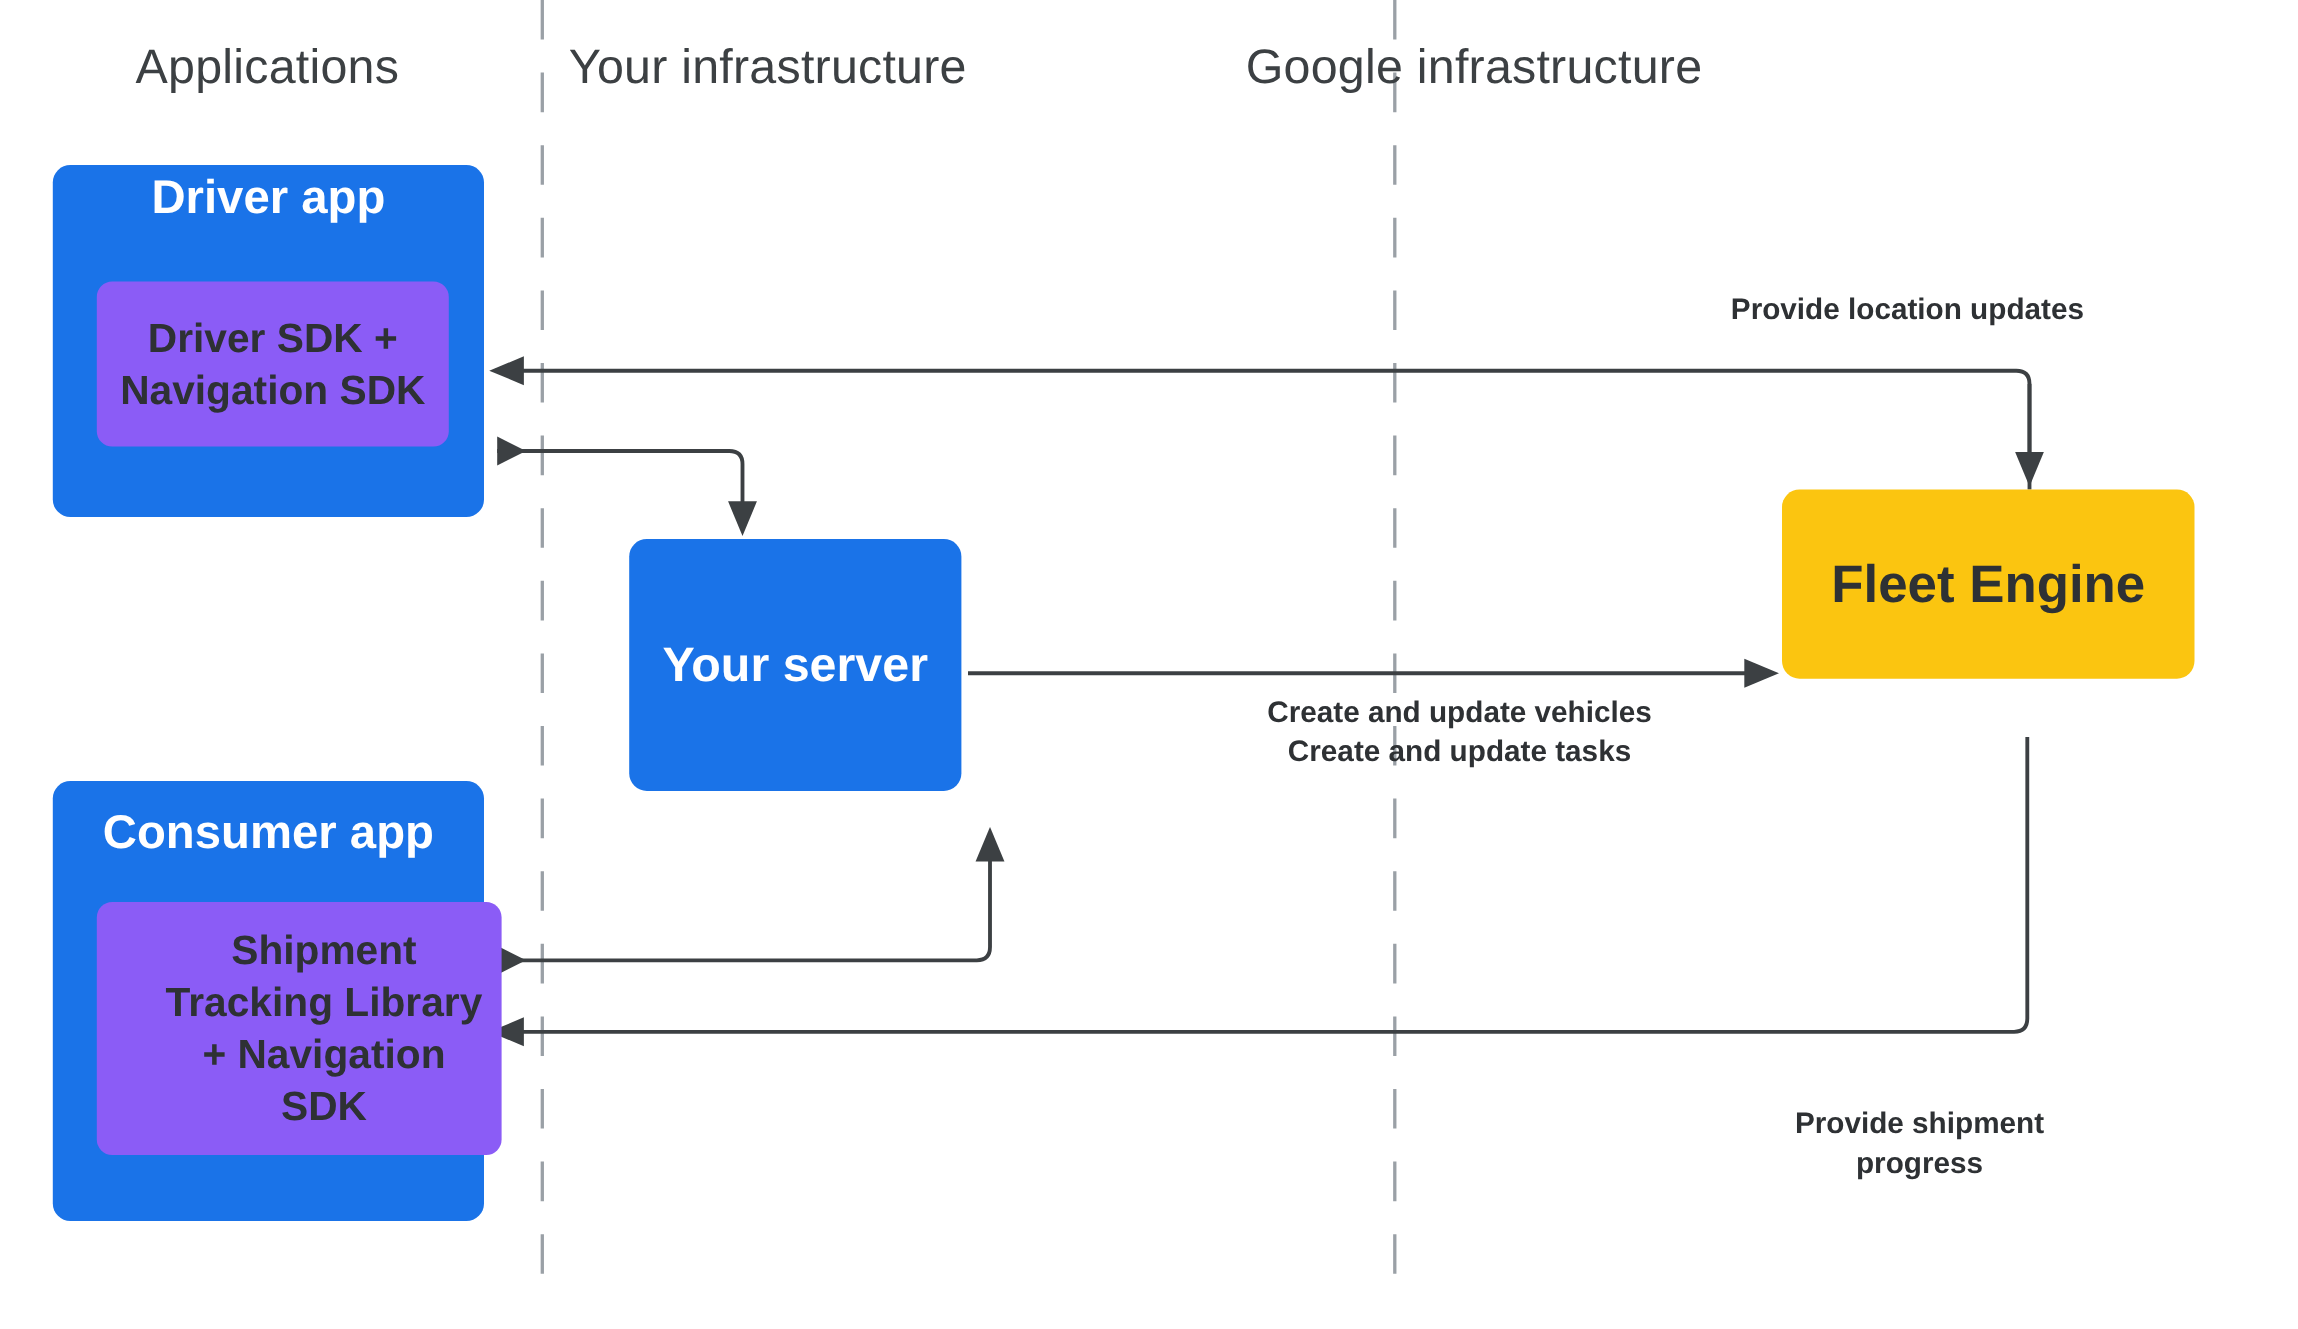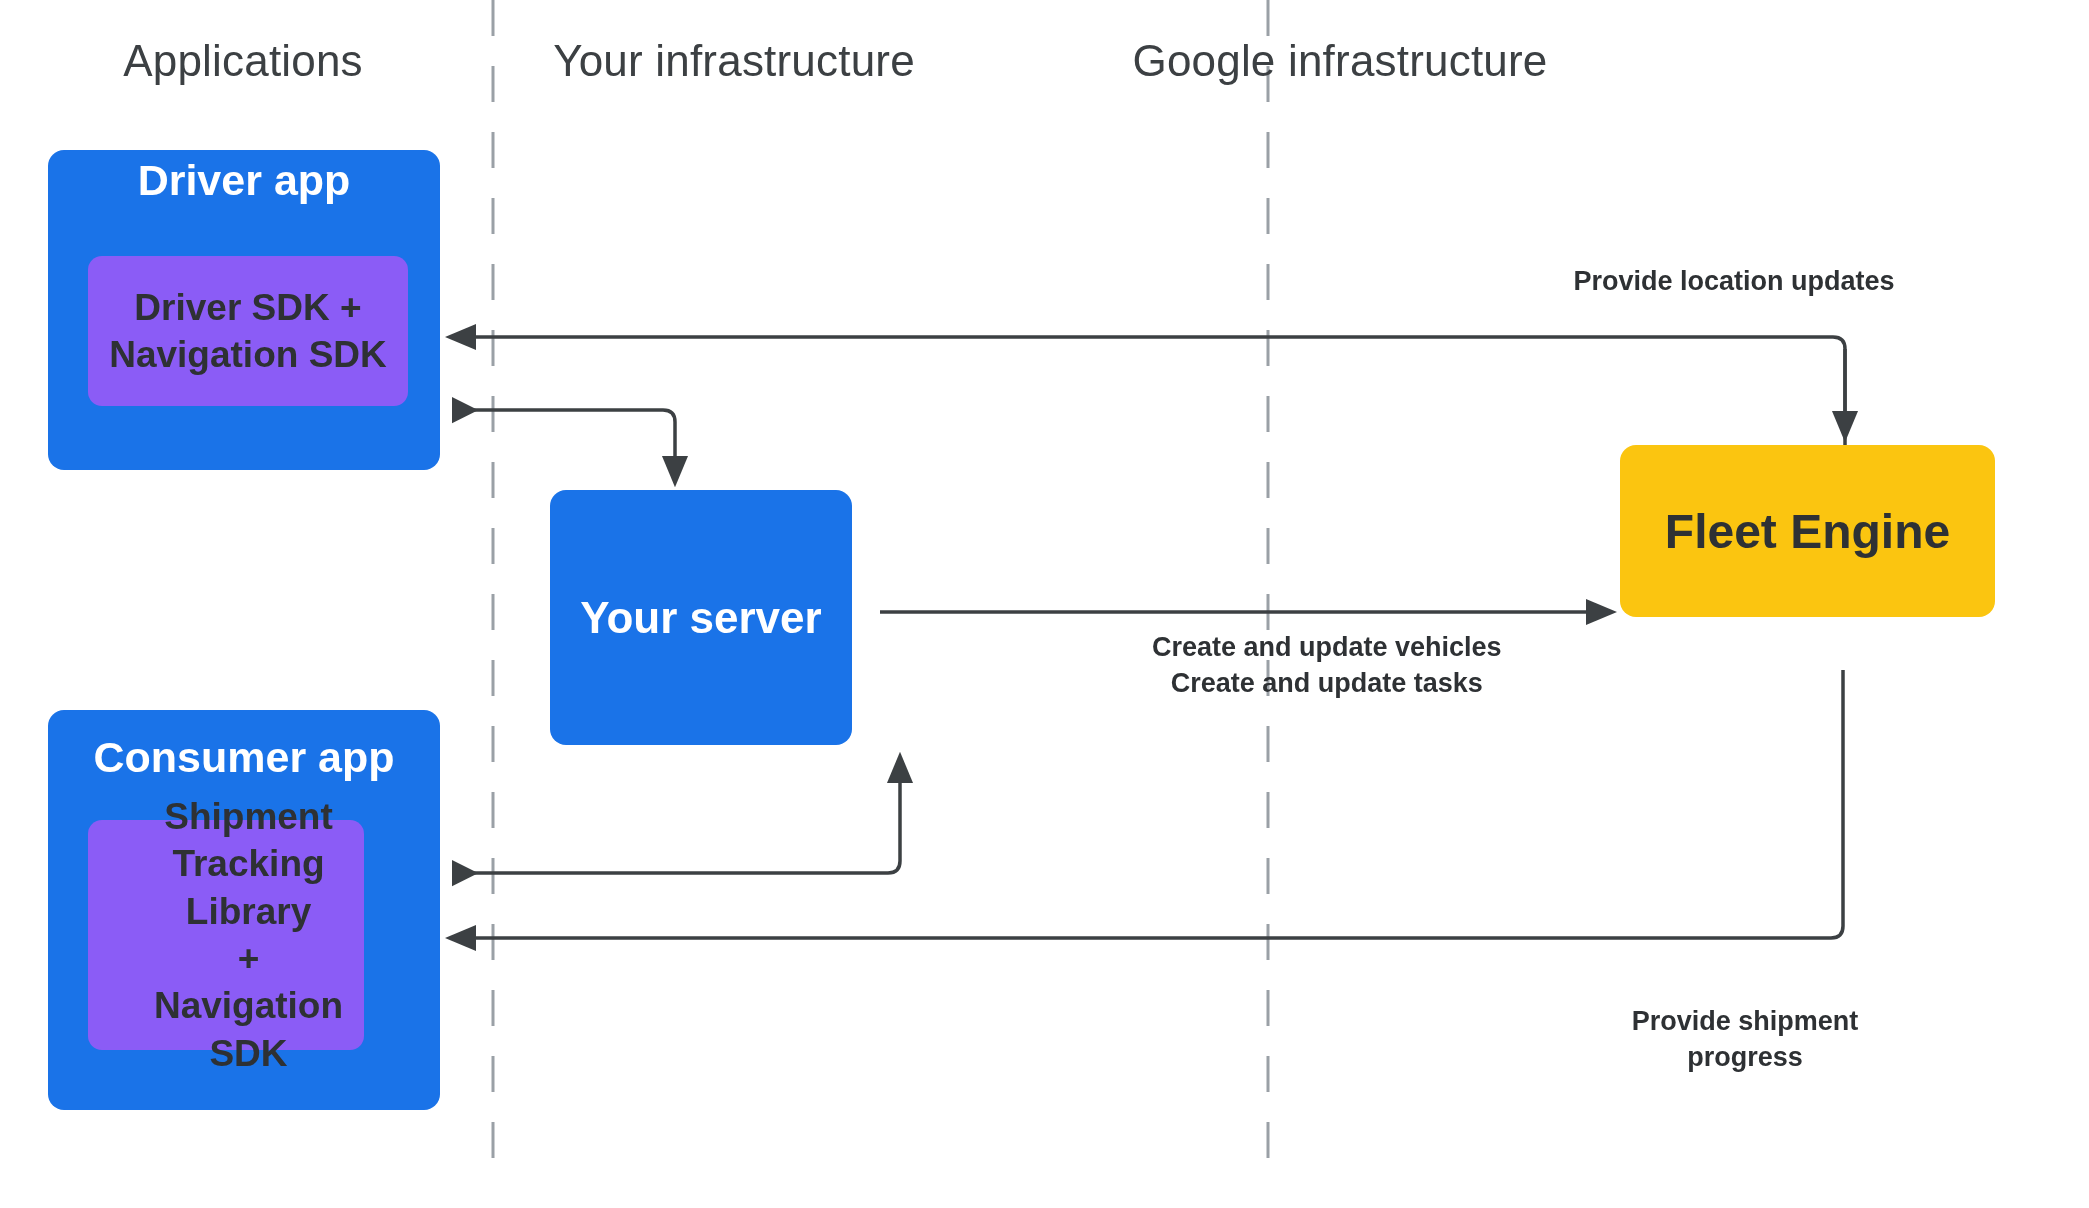--- a/index.html
+++ b/index.html
@@ -156,41 +156,41 @@
     <g>
       <path d="M 452 873 L 888 873 Q 900 873 900 861 L 900 757" fill="none" stroke="#3c4043" stroke-width="3.5" marker-start="url(#arrow-left)" marker-end="url(#arrow-head)"></path>
     </g>
 
     <g>
       <path d="M 1843 670 L 1843 926 Q 1843 938 1831 938 L 450 938" fill="none" stroke="#3c4043" stroke-width="3.5" marker-end="url(#arrow-head)"></path>
     </g>
   </svg>
 
   <div class="col-header" style="left:243px; top:36px;">Applications</div>
-  <div class="col-header" style="left:734px; top:36px;">Your infrastructure</div>
+  <div class="col-header" style="left:698px; top:36px;">Your infrastructure</div>
   <div class="col-header" style="left:1340px; top:36px;">Google infrastructure</div>
 
   <div class="app-box" style="left:48px; top:150px; width:392px; height:320px;">
     <div class="app-title" style="margin-top:8px;">Driver app</div>
   </div>
   <div class="sdk-box" style="left:88px; top:256px; width:320px; height:150px;">
     <div class="sdk-text">Driver SDK +
 Navigation SDK</div>
   </div>
 
   <div class="app-box" style="left:48px; top:710px; width:392px; height:400px;">
     <div class="app-title" style="margin-top:25px;">Consumer app</div>
   </div>
-  <div class="sdk-box" style="left:88px; top:820px; width:276px; height:230px;padding-left:45px;">
+  <div class="sdk-box" style="left:88px; top:820px; width:368px; height:230px;padding-left:45px;">
     <div class="sdk-text">Shipment
 Tracking Library
 + Navigation SDK</div>
   </div>
 
-  <div class="server-box" style="left:550px; top:490px; width:302px; height:255px;justify-content:center;">
+  <div class="server-box" style="left:572px; top:490px; width:302px; height:229px;justify-content:center;">
     <div class="server-text">Your server</div>
   </div>
 
   <div class="engine-box" style="left:1620px; top:445px; width:375px; height:172px;">
     <div class="engine-text">Fleet Engine</div>
   </div>
 
   <div class="edge-label center" style="left:1734px; top:264px;">Provide location updates</div>
 
   <div class="edge-label left" style="left:1152px; top:630px;">Create and update vehicles

